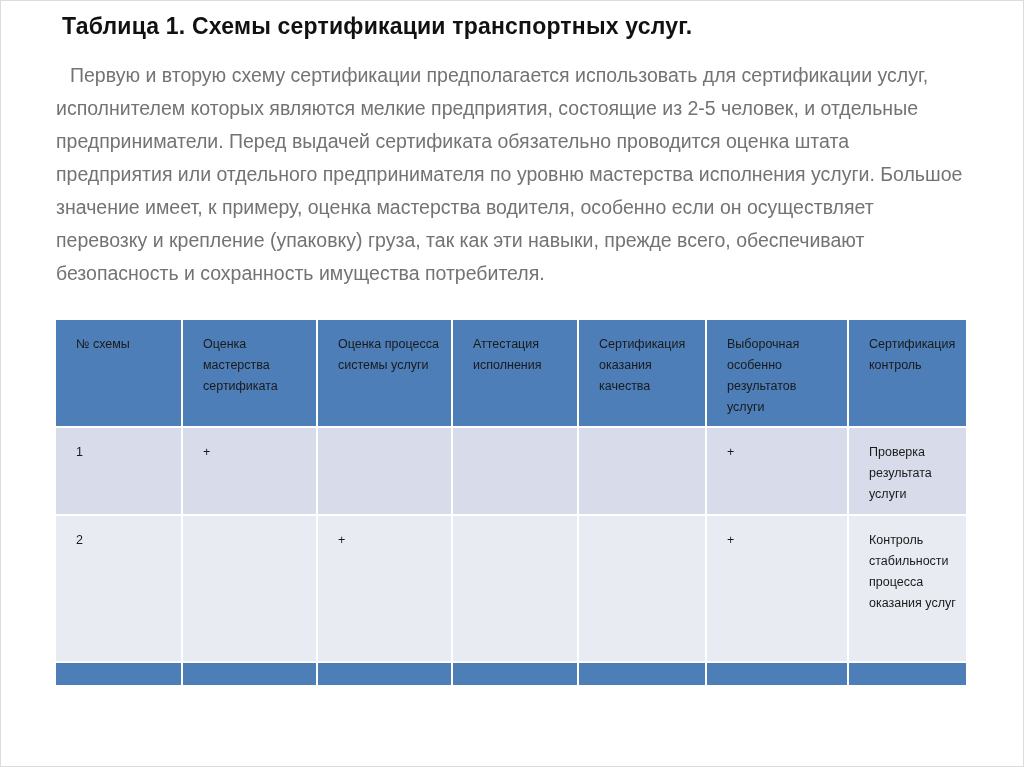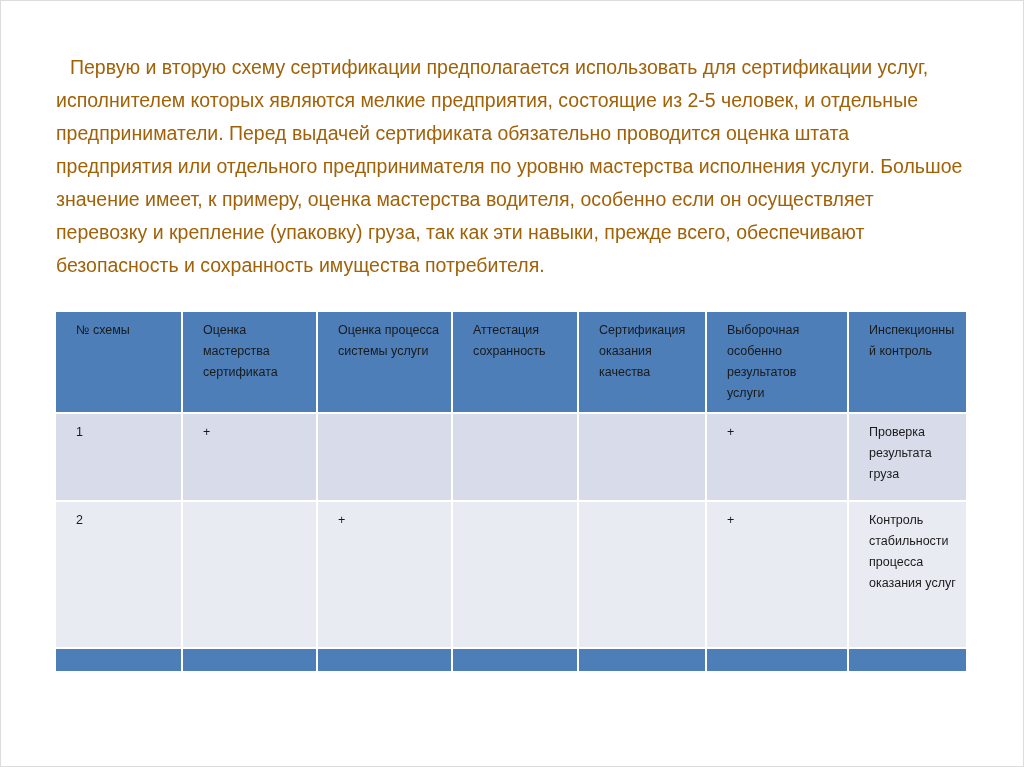--- a/index.html
+++ b/index.html
@@ -19,42 +19,42 @@
     overflow: hidden;
   }
   .page-title {
     margin: 6px 0 0 6px;
     font-size: 23px;
     font-weight: bold;
     color: #111111;
     letter-spacing: 0.2px;
   }
   .body-paragraph {
-    margin: 44px 0 0 0;
+    margin: 19px 0 0 0;
     width: 912px;
     font-size: 19.5px;
     line-height: 33px;
-    color: #a16207;
+    color: #737373;
     text-indent: 14px;
   }
   table.cert-table {
     margin-top: 30px;
     width: 910px;
     border-collapse: separate;
     border-spacing: 0;
     table-layout: fixed;
   }
   .cert-table th,
   .cert-table td {
     box-sizing: border-box;
     border-right: 2px solid #ffffff;
     border-bottom: 2px solid #ffffff;
     vertical-align: top;
     text-align: left;
-    padding: 8px 10px 8px 20px;
+    padding: 14px 10px 8px 20px;
     font-size: 12.5px;
     line-height: 21px;
     font-weight: normal;
     color: #1a1a1a;
     overflow-wrap: break-word;
     word-wrap: break-word;
   }
   .cert-table th:last-child,
   .cert-table td:last-child {
     border-right: none;
@@ -76,53 +76,54 @@
     height: 22px;
     padding: 0 10px 0 20px;
     border-bottom: none;
   }
 </style>
 </head>
 <body>
 
 <div class="slide">
 
+  <h1 class="page-title">Таблица 1. Схемы сертификации транспортных услуг.</h1>
 
   <p class="body-paragraph">Первую и вторую схему сертификации предполагается использовать для сертификации услуг, исполнителем которых являются мелкие предприятия, состоящие из 2-5 человек, и отдельные предприниматели. Перед выдачей сертификата обязательно проводится оценка штата предприятия или отдельного предпринимателя по уровню мастерства исполнения услуги. Большое значение имеет, к примеру, оценка мастерства водителя, особенно если он осуществляет перевозку и крепление (упаковку) груза, так как эти навыки, прежде всего, обеспечивают безопасность и сохранность имущества потребителя.</p>
 
   <table class="cert-table">
     <colgroup>
       <col style="width:127px">
       <col style="width:135px">
       <col style="width:135px">
       <col style="width:126px">
       <col style="width:128px">
       <col style="width:142px">
       <col style="width:117px">
     </colgroup>
     <thead>
       <tr>
         <th>№ схемы</th>
         <th>Оценка мастерства сертификата</th>
         <th>Оценка процесса системы услуги</th>
-        <th>Аттестация сохранность</th>
+        <th>Аттестация исполнения</th>
         <th>Сертификация оказания качества</th>
         <th>Выборочная особенно результатов услуги</th>
-        <th>Инспекционный контроль</th>
+        <th>Сертификация контроль</th>
       </tr>
     </thead>
     <tbody>
       <tr class="row-odd">
         <td>1</td>
         <td>+</td>
         <td></td>
         <td></td>
         <td></td>
         <td>+</td>
-        <td>Проверка результата груза</td>
+        <td>Проверка результата услуги</td>
       </tr>
       <tr class="row-even">
         <td>2</td>
         <td></td>
         <td>+</td>
         <td></td>
         <td></td>
         <td>+</td>
         <td>Контроль стабильности процесса оказания услуг</td>
       </tr>

